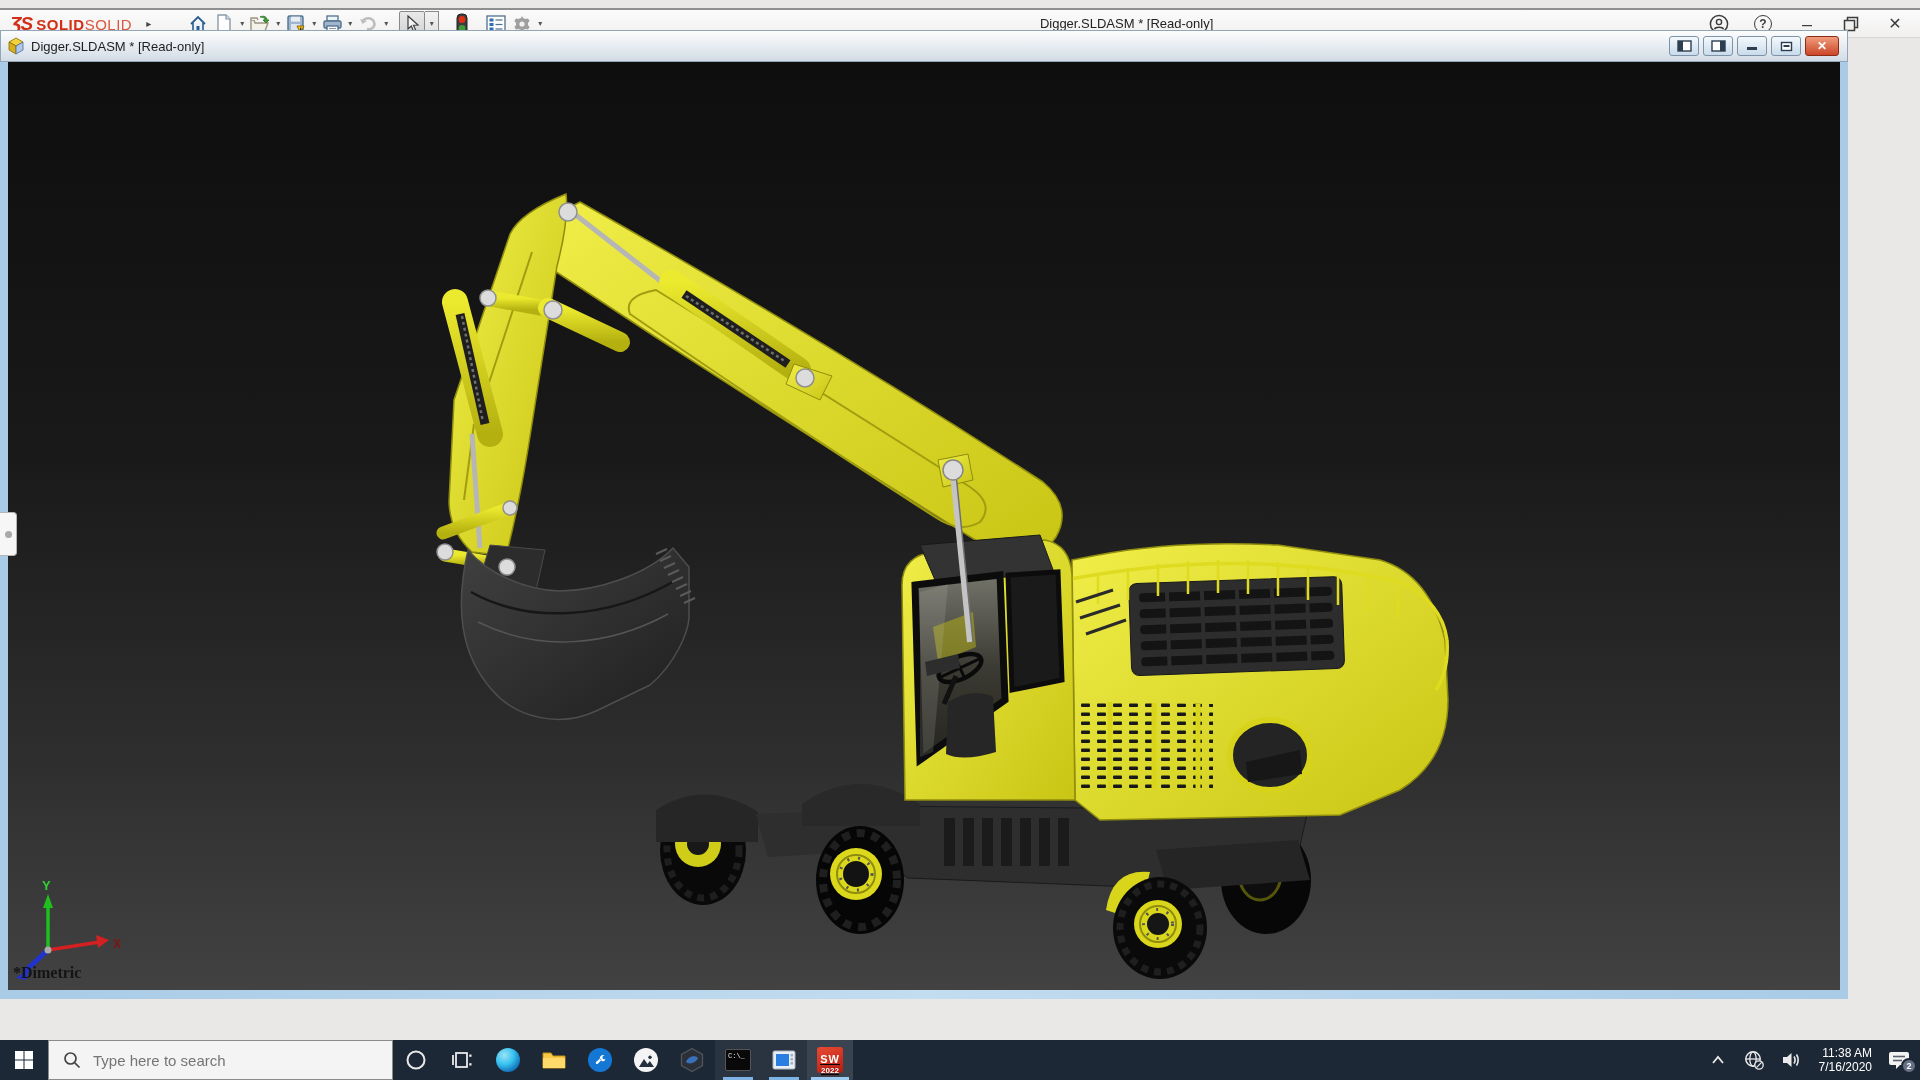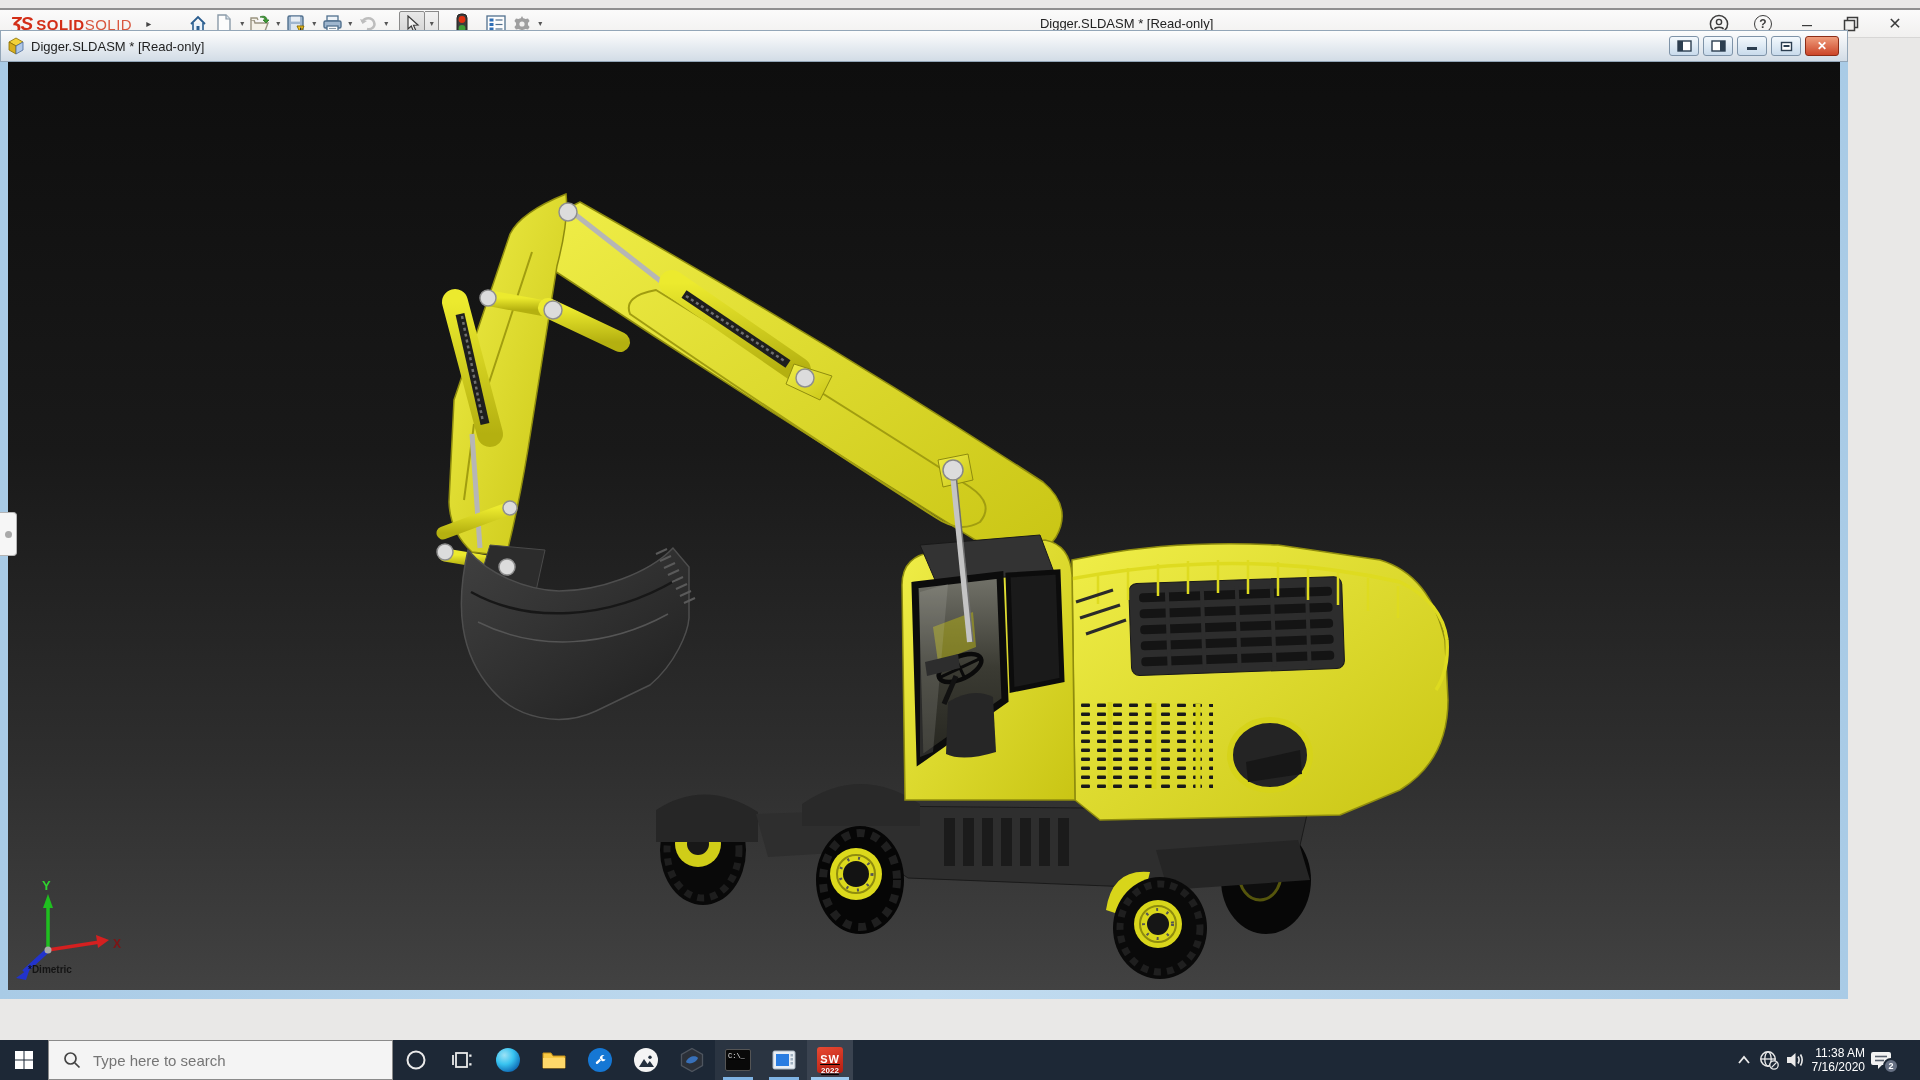--- a/index.html
+++ b/index.html
@@ -38,21 +38,21 @@
   .doc-controls { margin-left:auto; margin-right:8px; display:flex; gap:4px; }
   .doc-btn { width:30px; height:20px; border:1px solid #7e93a8; border-radius:3px;
     background:linear-gradient(#f4f9fd,#c9dbec); display:flex; align-items:center; justify-content:center; }
   .doc-btn.close { background:linear-gradient(#ef9d7c,#cc4528); border-color:#8c2c16; color:#fff;
     font-weight:bold; font-size:12px; width:34px; }
   .doc-body { position:absolute; top:32px; left:0; right:0; bottom:0;
     background:linear-gradient(90deg,#a9cbe6,#c2dcf0 50%,#a9cbe6); padding:0 8px 9px 8px; }
   .viewport { width:100%; height:100%; position:relative; overflow:hidden;
     background:linear-gradient(180deg,#0e0e0e 0%,#191919 42%,#2e2e2e 75%,#424242 100%); }
   .viewport svg.scene { position:absolute; left:0; top:0; }
-  .view-label { position:absolute; left:20px; top:902px; font-size:10px; font-weight:bold; color:#141414; }
+  .view-label { position:absolute; left:5px; top:902px; font-size:16px; font-weight:bold; color:#141414;font-family:Liberation Serif, serif; }
   .side-tab { position:absolute; left:0px; top:450px; width:17px; height:44px; background:#f6f6f6;
     border:1px solid #b5b5b5; border-left:none; border-radius:0 4px 4px 0;
     display:flex; align-items:center; justify-content:center; }
   .side-tab .dot { width:7px; height:7px; border-radius:50%; background:#a9a9a9; }
 
   
   .taskbar { position:absolute; left:0; bottom:0; width:1920px; height:40px; background:#1d2836;
     display:flex; align-items:center; }
   .start { width:48px; height:40px; display:flex; align-items:center; justify-content:center; }
   .search { width:345px; height:40px; background:#f4f4f4; border:1px solid #8a8a8a;
@@ -64,21 +64,21 @@
   .slot.open { background:rgba(255,255,255,.06);text-decoration:underline; }
   .slot.active { background:rgba(255,255,255,.13); }
   .slot .underline { position:absolute; bottom:0; left:8px; right:8px; height:3px; background:#7fb3e3; }
   .slot.active .underline { background:#9ccaf0; left:4px; right:4px; }
   .cmd-icon { width:26px; height:22px; background:#090909; border:1px solid #555; border-radius:2px;
     color:#e8e8e8; font-family:"Liberation Mono",monospace; font-size:7px; padding:2px 0 0 2px; }
   .sw-icon { width:26px; height:26px; background:linear-gradient(160deg,#e84a33,#b51c10); border-radius:3px;
     color:#fff; text-align:center; line-height:1; padding-top:3px; position:relative; }
   .sw-icon .sw { font-size:11px; font-weight:bold; letter-spacing:1px; }
   .sw-icon .yr { font-size:8px; font-weight:bold; display:block; margin-top:1px; text-shadow:0 0 2px #7a0e06; }
-  .tray { margin-left:auto; display:flex; align-items:center; gap:5px; padding-right:28px; }
+  .tray { margin-left:auto; display:flex; align-items:center; gap:16px; padding-right:10px; }
   .tray .titem { display:flex; align-items:center; justify-content:center; }
   .clock { text-align:right; color:#fff; font-size:12px; line-height:14px; }
   .notif { position:relative; }
   .notif .badge { position:absolute; right:-7px; bottom:-4px; min-width:16px; height:16px; border-radius:50%;
     background:#667083; border:2px solid #1d2836; color:#fff; font-size:9px; font-weight:bold;
     display:flex; align-items:center; justify-content:center; }
 </style>
 </head>
 <body>
 

